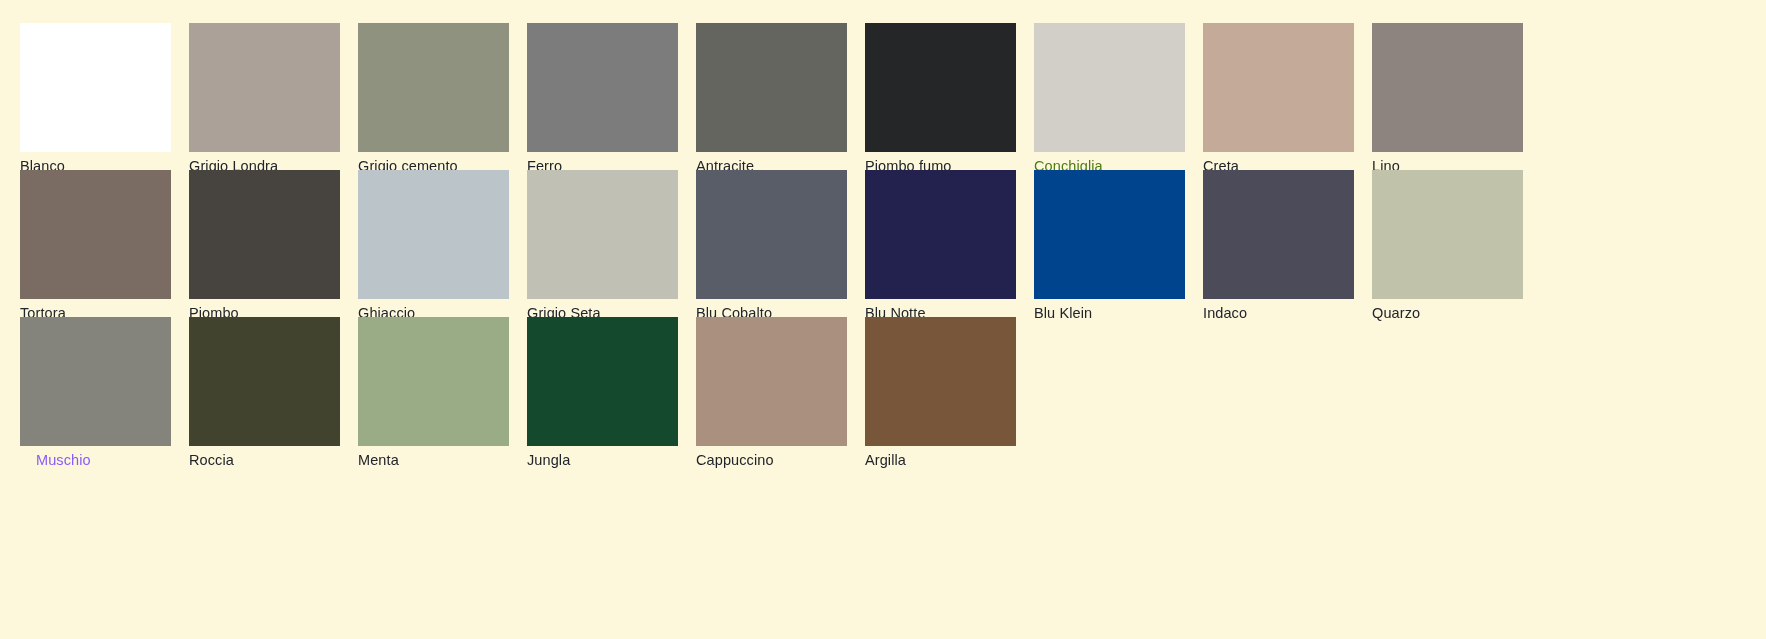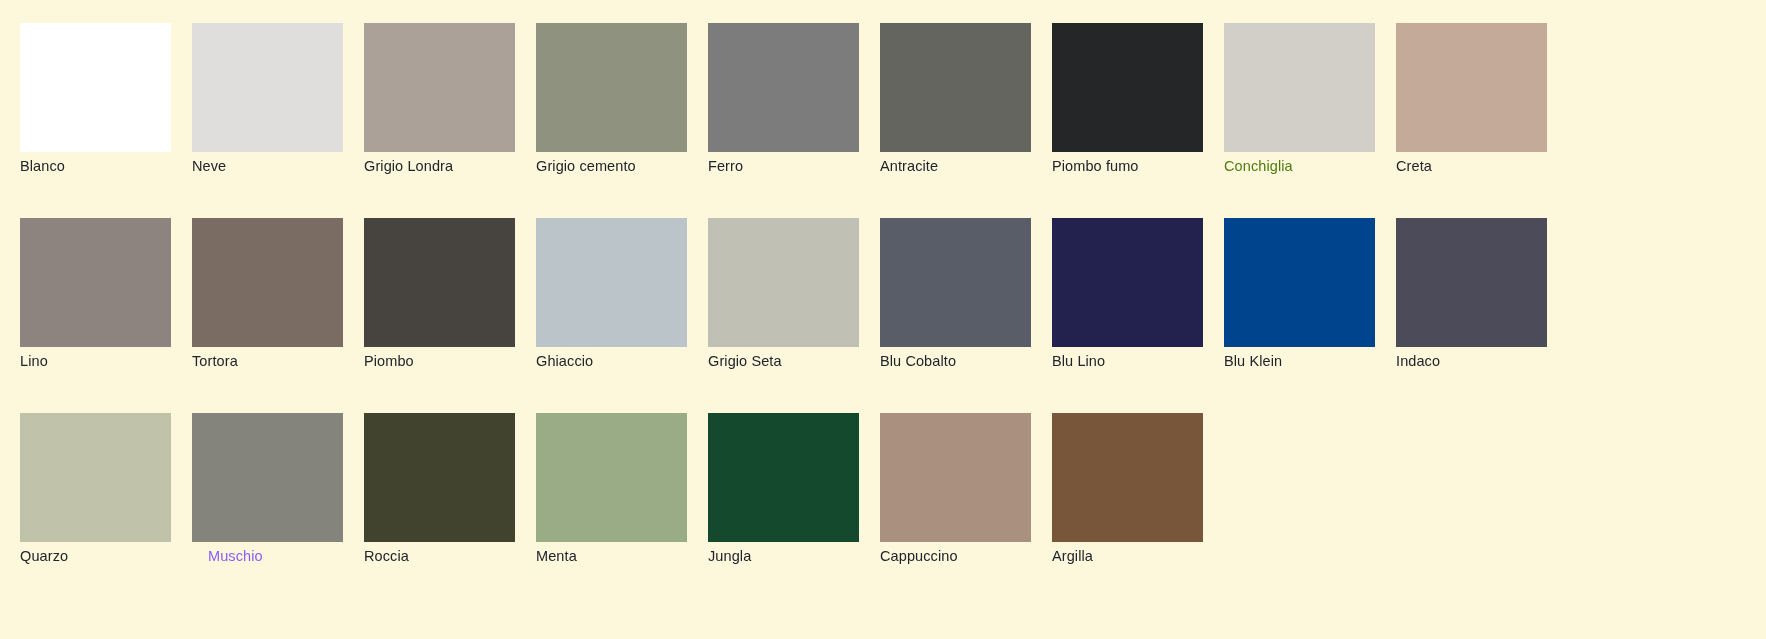--- a/index.html
+++ b/index.html
@@ -19,20 +19,21 @@
     width: 1766px;
     height: 489px;
     box-sizing: border-box;
     padding: 23px 20px 9px 20px;
     display: grid;
     grid-template-columns: repeat(9, 151px);
     grid-auto-rows: 129px;
     column-gap: 21px;
     row-gap: 66px;
     align-content: start;
+    gap: 18px;
   }
   .swatch-cell {
     position: relative;
     width: 151px;
     height: 129px;
   }
   .swatch-chip {
     width: 151px;
     height: 129px;
     display: block;
@@ -52,24 +53,20 @@
     white-space: nowrap;
   }
 </style>
 </head>
 <body>
 
 <div id="palette-grid" style="background: rgb(253, 248, 220);">
     <div class="swatch-cell">
       <div class="swatch-chip" title="Blanco" style="background-color: rgb(255, 255, 255);"></div>
       <div class="swatch-label" style="color: rgb(32, 36, 43);">Blanco</div>
-    </div>
-    <div class="swatch-cell">
-      <div class="swatch-chip" title="Neve" style="background-color: rgb(223, 222, 220);"></div>
-      <div class="swatch-label" style="color: rgb(32, 36, 43);">Neve</div>
     </div>
     <div class="swatch-cell">
       <div class="swatch-chip" title="Grigio Londra" style="background-color: rgb(172, 161, 152);"></div>
       <div class="swatch-label" style="color: rgb(32, 36, 43);">Grigio Londra</div>
     </div>
     <div class="swatch-cell">
       <div class="swatch-chip" title="Grigio cemento" style="background-color: rgb(143, 146, 126);"></div>
       <div class="swatch-label" style="color: rgb(32, 36, 43);">Grigio cemento</div>
     </div>
     <div class="swatch-cell">
@@ -111,21 +108,21 @@
     <div class="swatch-cell">
       <div class="swatch-chip" title="Grigio Seta" style="background-color: rgb(192, 192, 180);"></div>
       <div class="swatch-label" style="color: rgb(32, 36, 43);">Grigio Seta</div>
     </div>
     <div class="swatch-cell">
       <div class="swatch-chip" title="Blu Cobalto" style="background-color: rgb(88, 93, 104);"></div>
       <div class="swatch-label" style="color: rgb(32, 36, 43);">Blu Cobalto</div>
     </div>
     <div class="swatch-cell">
       <div class="swatch-chip" title="Blu Notte" style="background-color: rgb(35, 34, 78);"></div>
-      <div class="swatch-label" style="color: rgb(32, 36, 43);">Blu Lino</div>
+      <div class="swatch-label" style="color: rgb(32, 36, 43);">Blu Notte</div>
     </div>
     <div class="swatch-cell">
       <div class="swatch-chip" title="Blu Klein" style="background-color: rgb(0, 68, 142);"></div>
       <div class="swatch-label" style="color: rgb(32, 36, 43);">Blu Klein</div>
     </div>
     <div class="swatch-cell">
       <div class="swatch-chip" title="Indaco" style="background-color: rgb(75, 75, 90);"></div>
       <div class="swatch-label" style="color: rgb(32, 36, 43);">Indaco</div>
     </div>
     <div class="swatch-cell">

